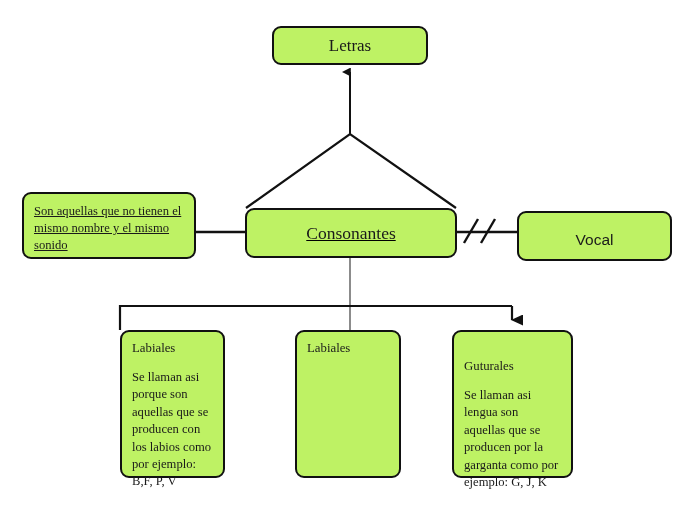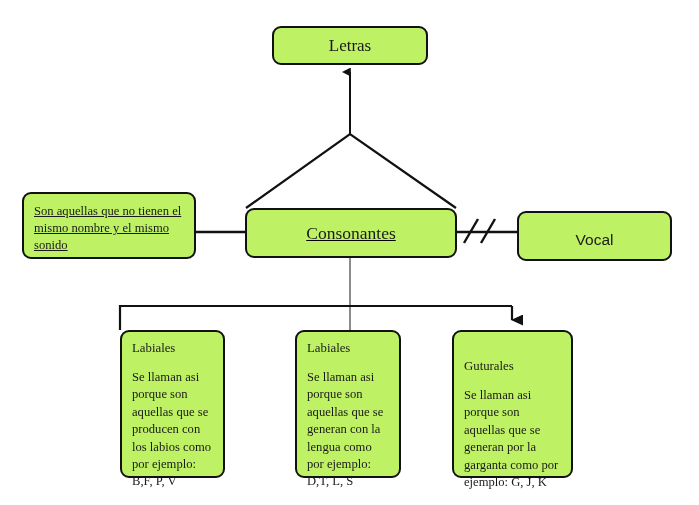--- a/index.html
+++ b/index.html
@@ -122,21 +122,20 @@
     <span class="t-vocal">Vocal</span>
   </div>
 
   <div class="node node-text-block" style="left:120px; top:330px; width:105px; height:148px;">
     <p class="leaf-heading">Labiales</p>
     <p class="leaf-body">Se llaman asi porque son aquellas que se producen con los labios como por ejemplo: B,F, P, V</p>
   </div>
 
   <div class="node node-text-block" style="left:295px; top:330px; width:106px; height:148px;">
     <p class="leaf-heading">Labiales</p>
-    <p class="leaf-body">Se llaman asi porque son aquellas que se generan con la lengua como por ejemplo: D,T, L, S</p>
   </div>
 
   <div class="node node-text-block" style="left:452px; top:330px; width:121px; height:148px; padding-top:27px;">
     <p class="leaf-heading">Guturales</p>
-    <p class="leaf-body">Se llaman asi porque son aquellas que se generan por la garganta como por ejemplo: G, J, K</p>
+    <p class="leaf-body">Se llaman asi lengua son aquellas que se producen por la garganta como por ejemplo: G, J, K</p>
   </div>
 
 </div>
 
 </body></html>

